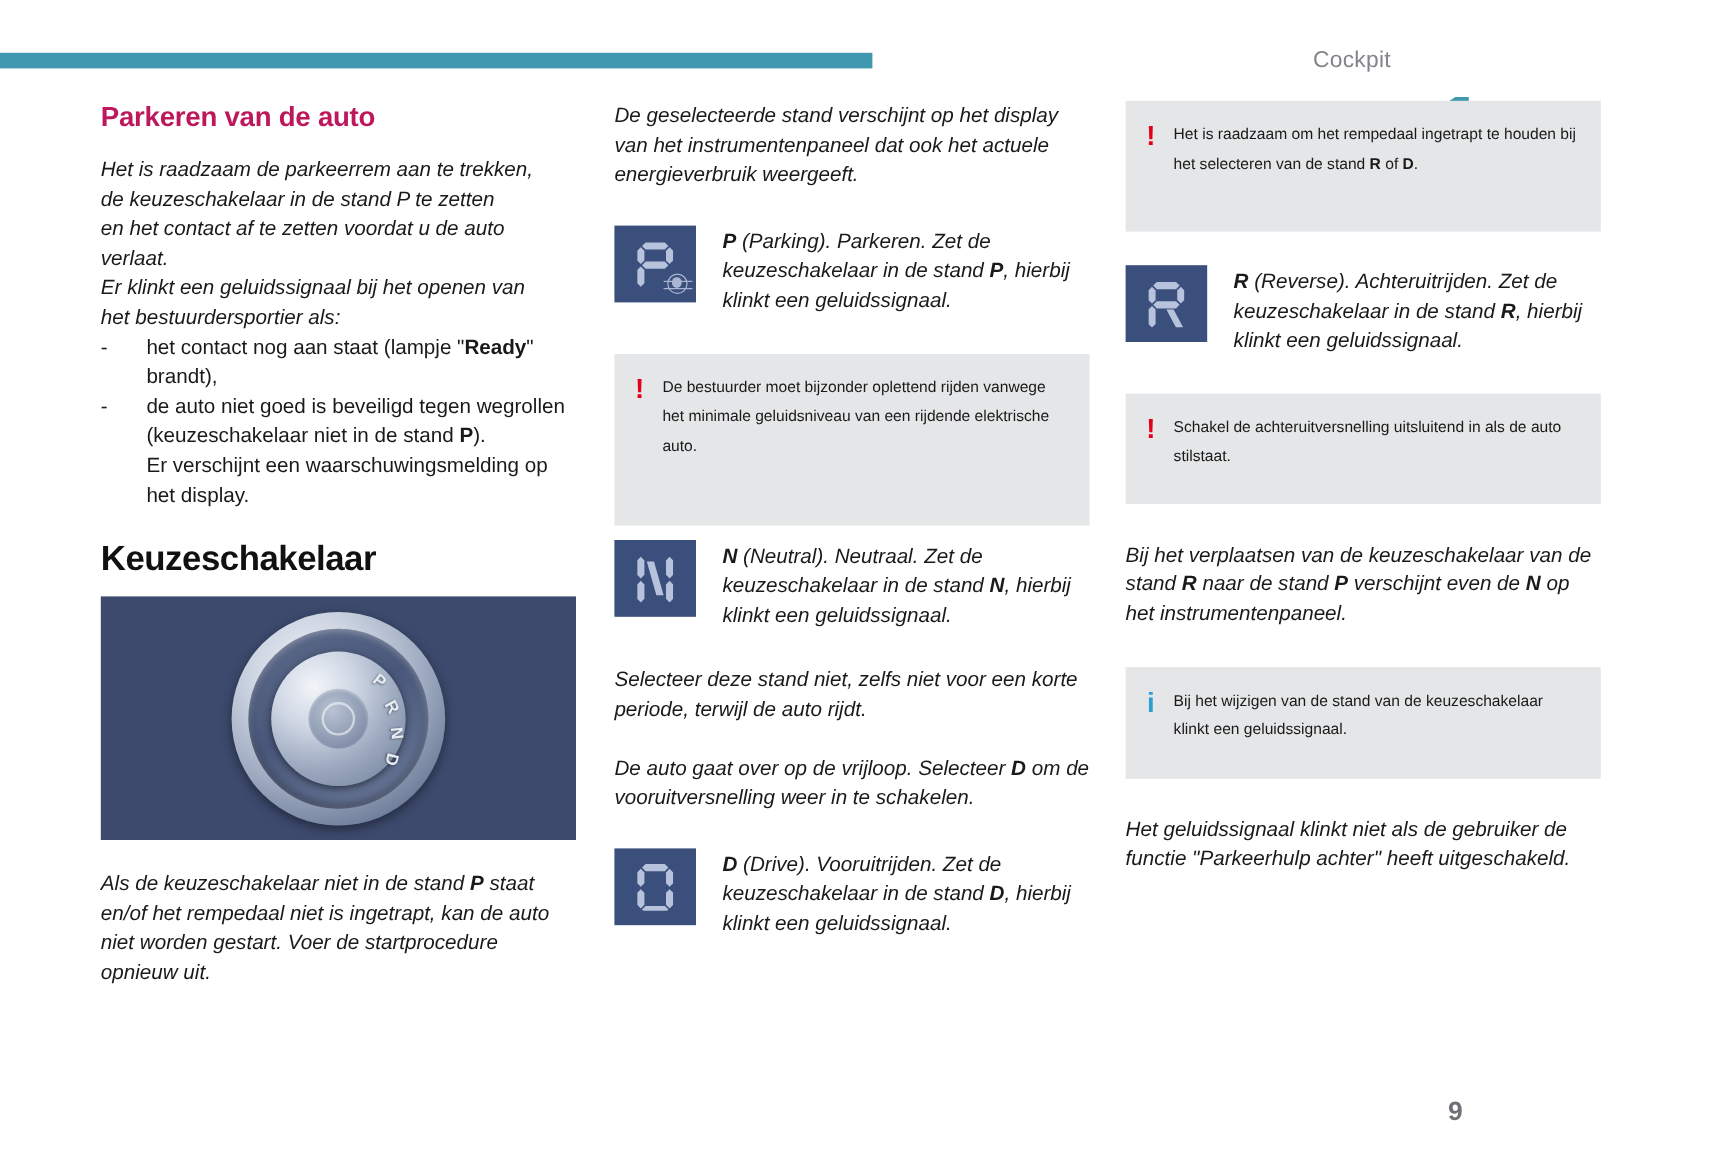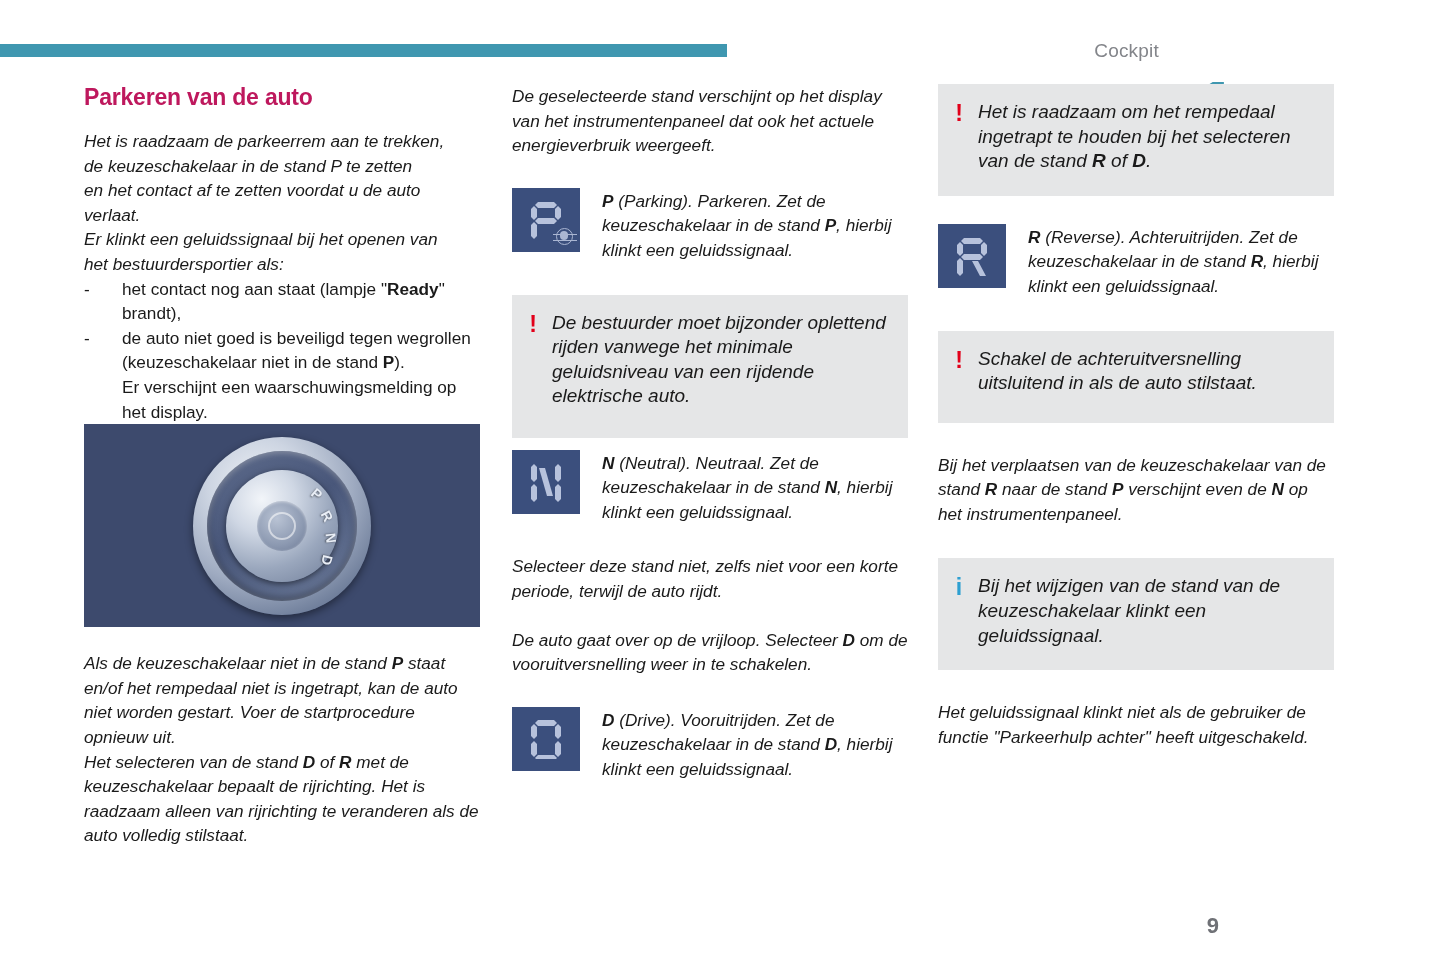--- a/index.html
+++ b/index.html
@@ -257,23 +257,22 @@
     padding-top: 2px;
     font-size: 23px;
     line-height: 22px;
     font-weight: bold;
     text-align: center;
   }
   .callout .ico.warn  { color: #e2001a; }
   .callout .ico.info  { color: #2d9fd1; }
   .callout .txt {
     flex: 1 1 auto;
-    font-size: 19px;
+    font-size: 13px;
     line-height: 24.6px;
-    font-style: italic;
   }
 </style>
 </head>
 <body>
 
 <div class="page">
 
   <div class="top-rule"></div>
   <div class="header-title">Cockpit</div>
   <div class="chapter-tab">1</div>
@@ -291,43 +290,41 @@
       <li>
         <span class="dash">-</span>
         <span id="bullet-0">het contact nog aan staat (lampje "<b>Ready</b>" brandt),</span>
       </li>
       <li>
         <span class="dash">-</span>
         <span id="bullet-1">de auto niet goed is beveiligd tegen wegrollen (keuzeschakelaar niet in de stand <b>P</b>).<span class="sub">Er verschijnt een waarschuwingsmelding op het display.</span></span>
       </li>
     </ul>
 
+    <h1 class="big-title">Keuzeschakelaar</h1>
 
     <div class="selector-photo">
       <div class="dial-outer">
         <div class="dial-ring">
           <div class="dial-knob">
             <div class="dial-center"></div>
             <div class="prnd">
               <span class="p">P</span>
               <span class="r">R</span>
               <span class="n">N</span>
               <span class="d">D</span>
             </div>
           </div>
         </div>
       </div>
     </div>
 
     <p class="body gap">
       <span id="left-p1"><span>Als de keuzeschakelaar niet in de stand </span><b>P</b><span> staat en/of het rempedaal niet is ingetrapt, kan de auto niet worden gestart. Voer de startprocedure opnieuw uit.</span></span>
     </p>
-    <p class="body">
-      <span id="left-p2"><span>Het selecteren van de stand </span><b>D</b><span> of </span><b>R</b><span> met de keuzeschakelaar bepaalt de rijrichting. Het is raadzaam alleen van rijrichting te veranderen als de auto volledig stilstaat.</span></span>
-    </p>
   </div>
 
   <div class="col col-2">
 
     <p class="body">De geselecteerde stand verschijnt op het display van het instrumentenpaneel dat ook het actuele energieverbruik weergeeft.</p>
 
     <div class="gear-row" style="margin-top:30px;">
       <div class="gear-tile">
         <svg class="seg-glyph" width="30" height="40" viewBox="0 0 30 40">
           <g fill="#b7c2dc">

